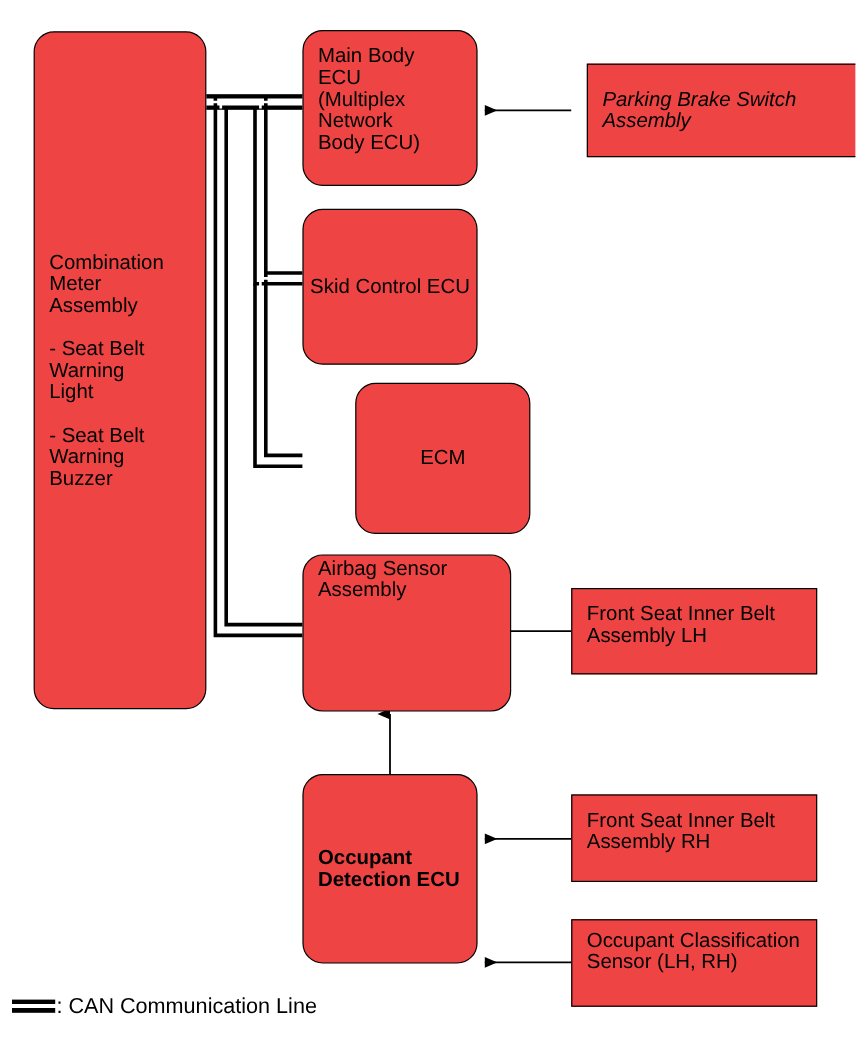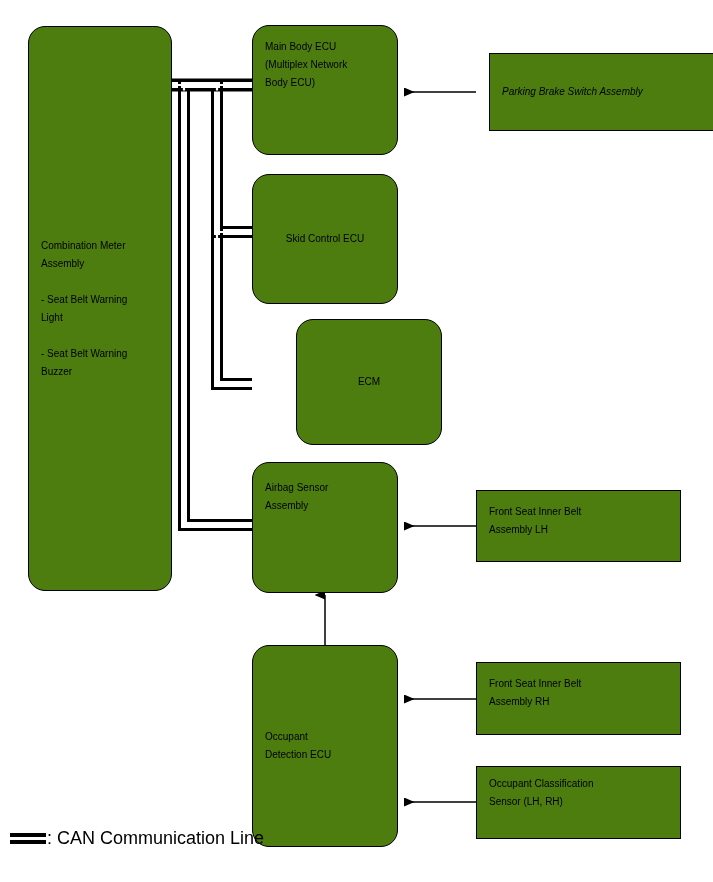--- a/index.html
+++ b/index.html
@@ -8,23 +8,23 @@
     width:713px;
     height:882px;
     background:#ffffff;
     font-family:"Liberation Sans", sans-serif;
     overflow:hidden;
   }
   .node{
     position:absolute;
     box-sizing:border-box;
     border:1.6px solid #000000;
-    background:#4d7c0f;
+    background:#ef4444;
     color:#000000;
-    font-size:10px;
+    font-size:17px;
     line-height:18px;
     white-space:pre-line;
   }
   .rounded{border-radius:17px;}
   .sharp{border-radius:0;}
   .pad-left{padding:0 12px;}
   .txt-left{text-align:left;}
   .txt-center{text-align:left;}
   .vcenter{display:flex;align-items:center;}
   .vtop{display:flex;align-items:flex-start;}
@@ -118,26 +118,26 @@
   </div>
 
   <div class="node rounded txt-center vcenter" style="left:252px;top:174px;width:146px;height:130px;justify-content:center;">
     <span>Skid Control ECU</span>
   </div>
 
   <div class="node rounded txt-center vcenter" style="left:252px;top:319px;width:146px;height:126px;justify-content:center;margin-left:44px;">
     <span>ECM</span>
   </div>
 
-  <div class="node rounded pad-left txt-left vtop" style="left:252px;top:462px;width:146px;height:131px;padding-top:16px;">
+  <div class="node rounded pad-left txt-left vtop" style="left:252px;top:462px;width:174px;height:131px;padding-top:2px;">
     <span>Airbag Sensor
 Assembly</span>
   </div>
 
-  <div class="node rounded pad-left txt-left vcenter" style="left:252px;top:645px;width:146px;height:202px;">
+  <div class="node rounded pad-left txt-left vcenter" style="left:252px;top:645px;width:146px;height:158px;font-weight:bold;">
     <span>Occupant
 Detection ECU</span>
   </div>
 
   <div class="node sharp pad-left txt-left vcenter" style="left:489px;top:53px;width:245px;height:78px;font-style:italic;">
     <span>Parking Brake Switch Assembly</span>
   </div>
 
   <div class="node sharp pad-left txt-left vtop" style="left:476px;top:490px;width:205px;height:72px;padding-top:12px;">
     <span>Front Seat Inner Belt

